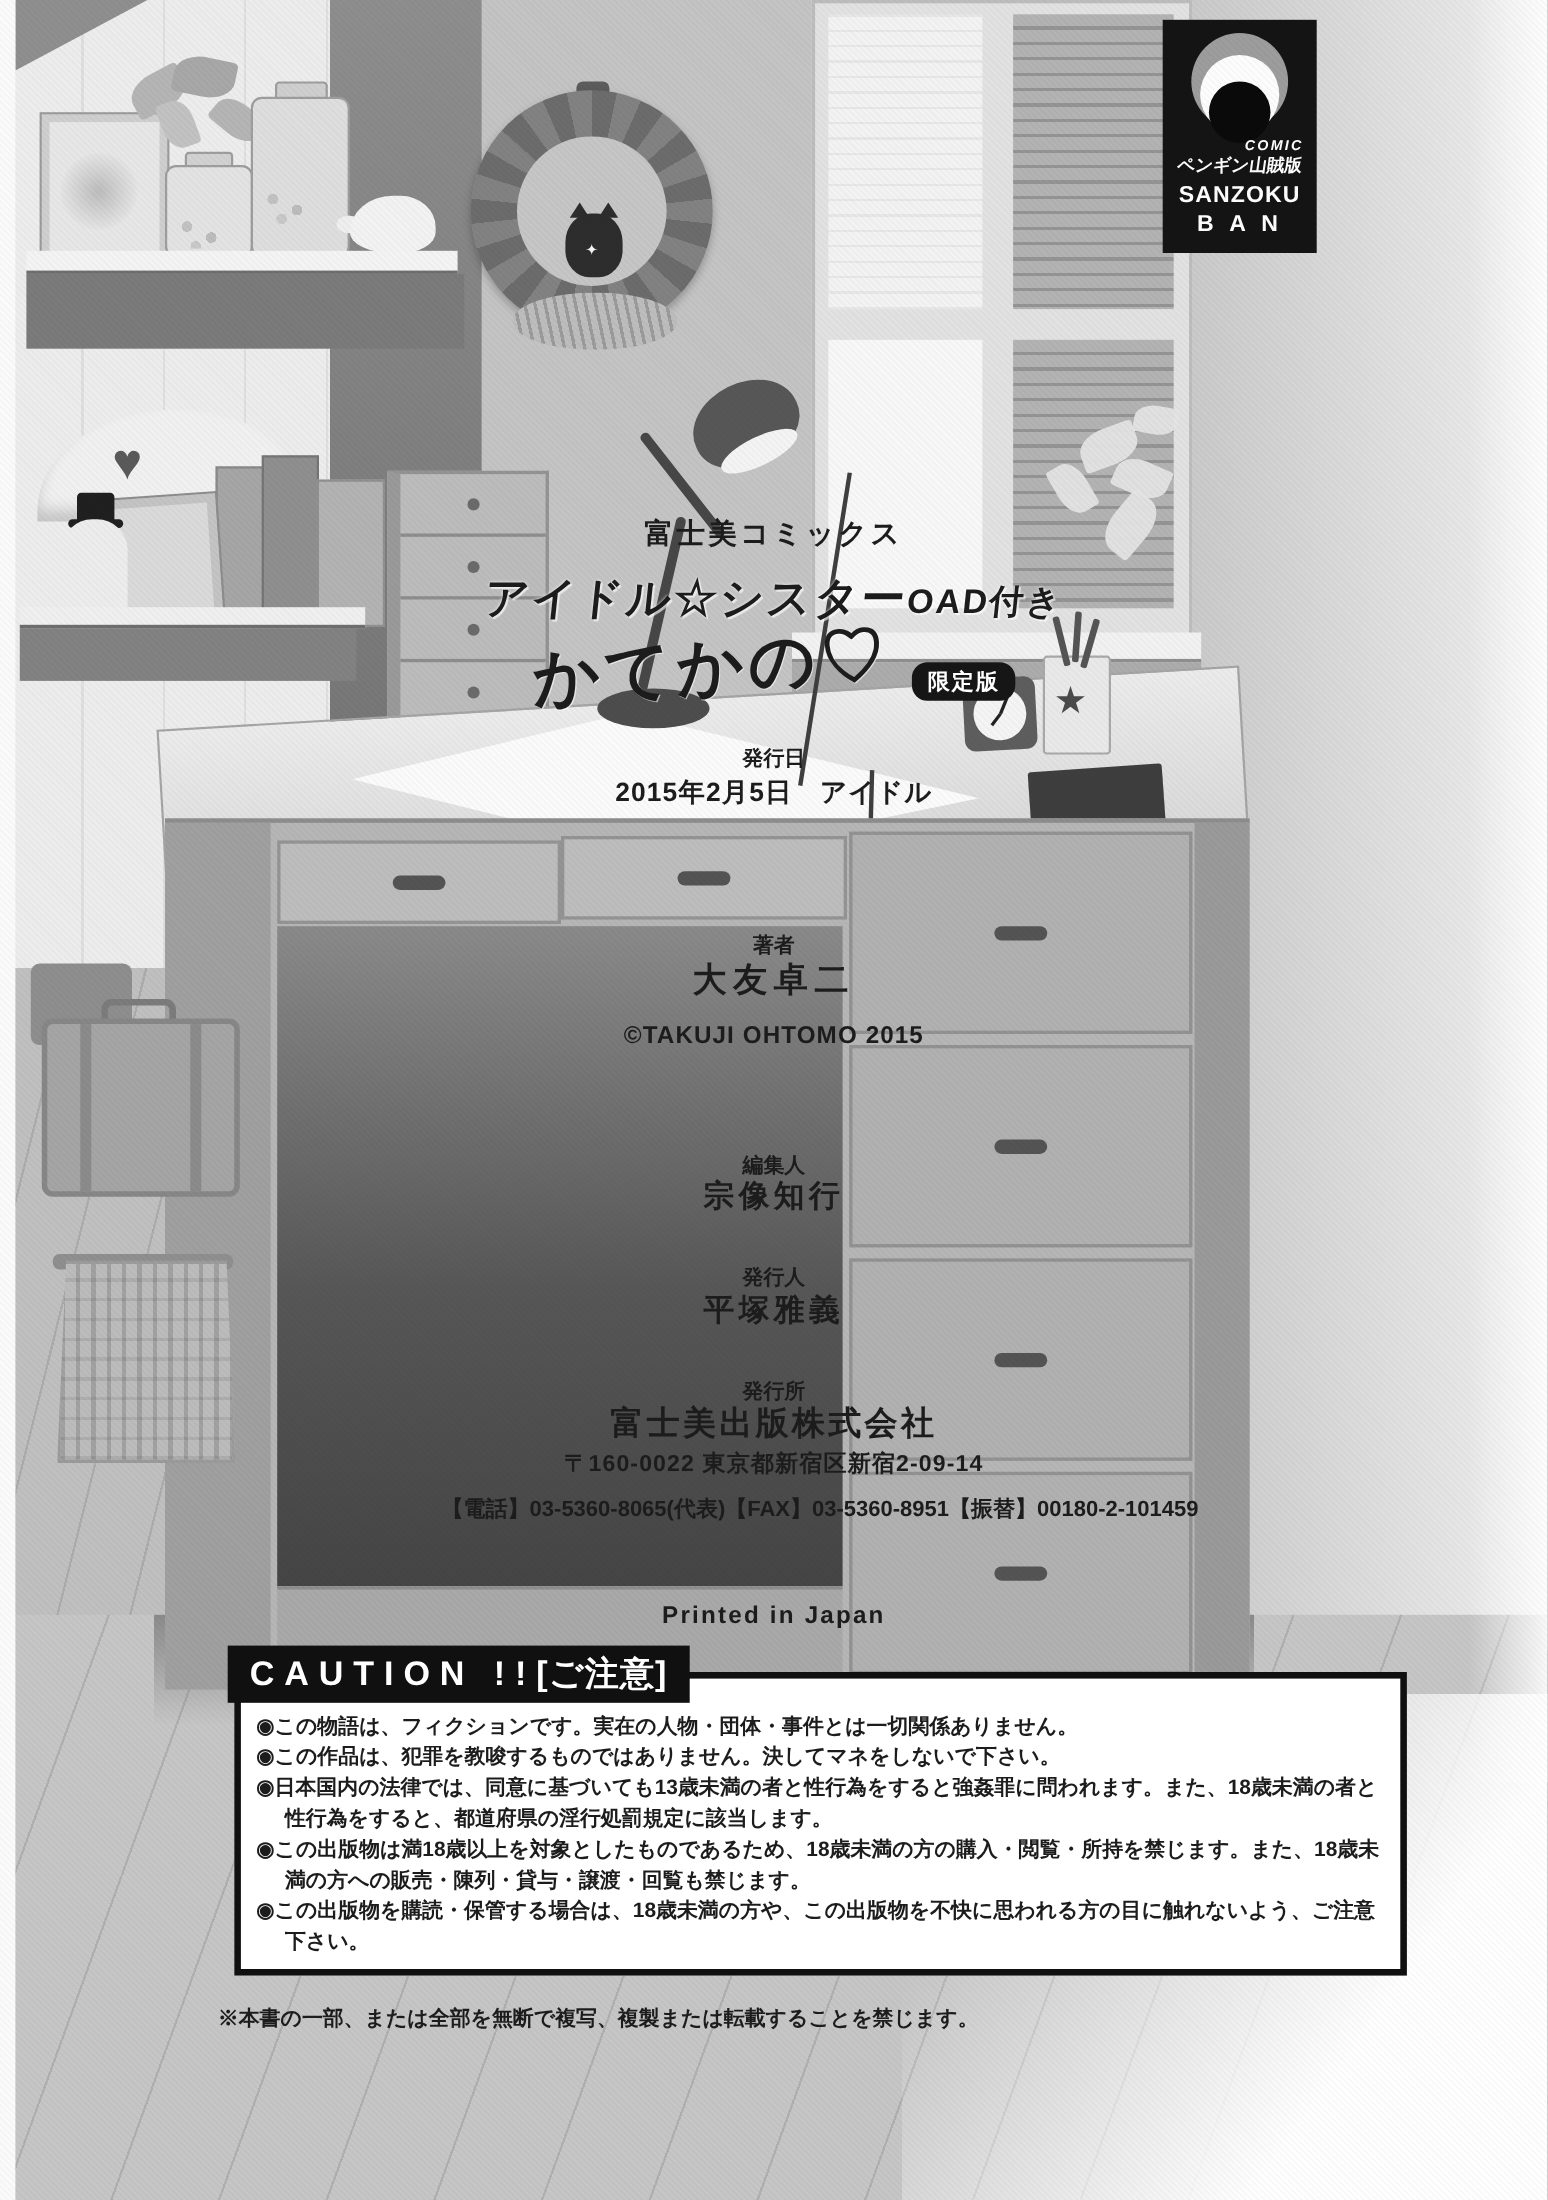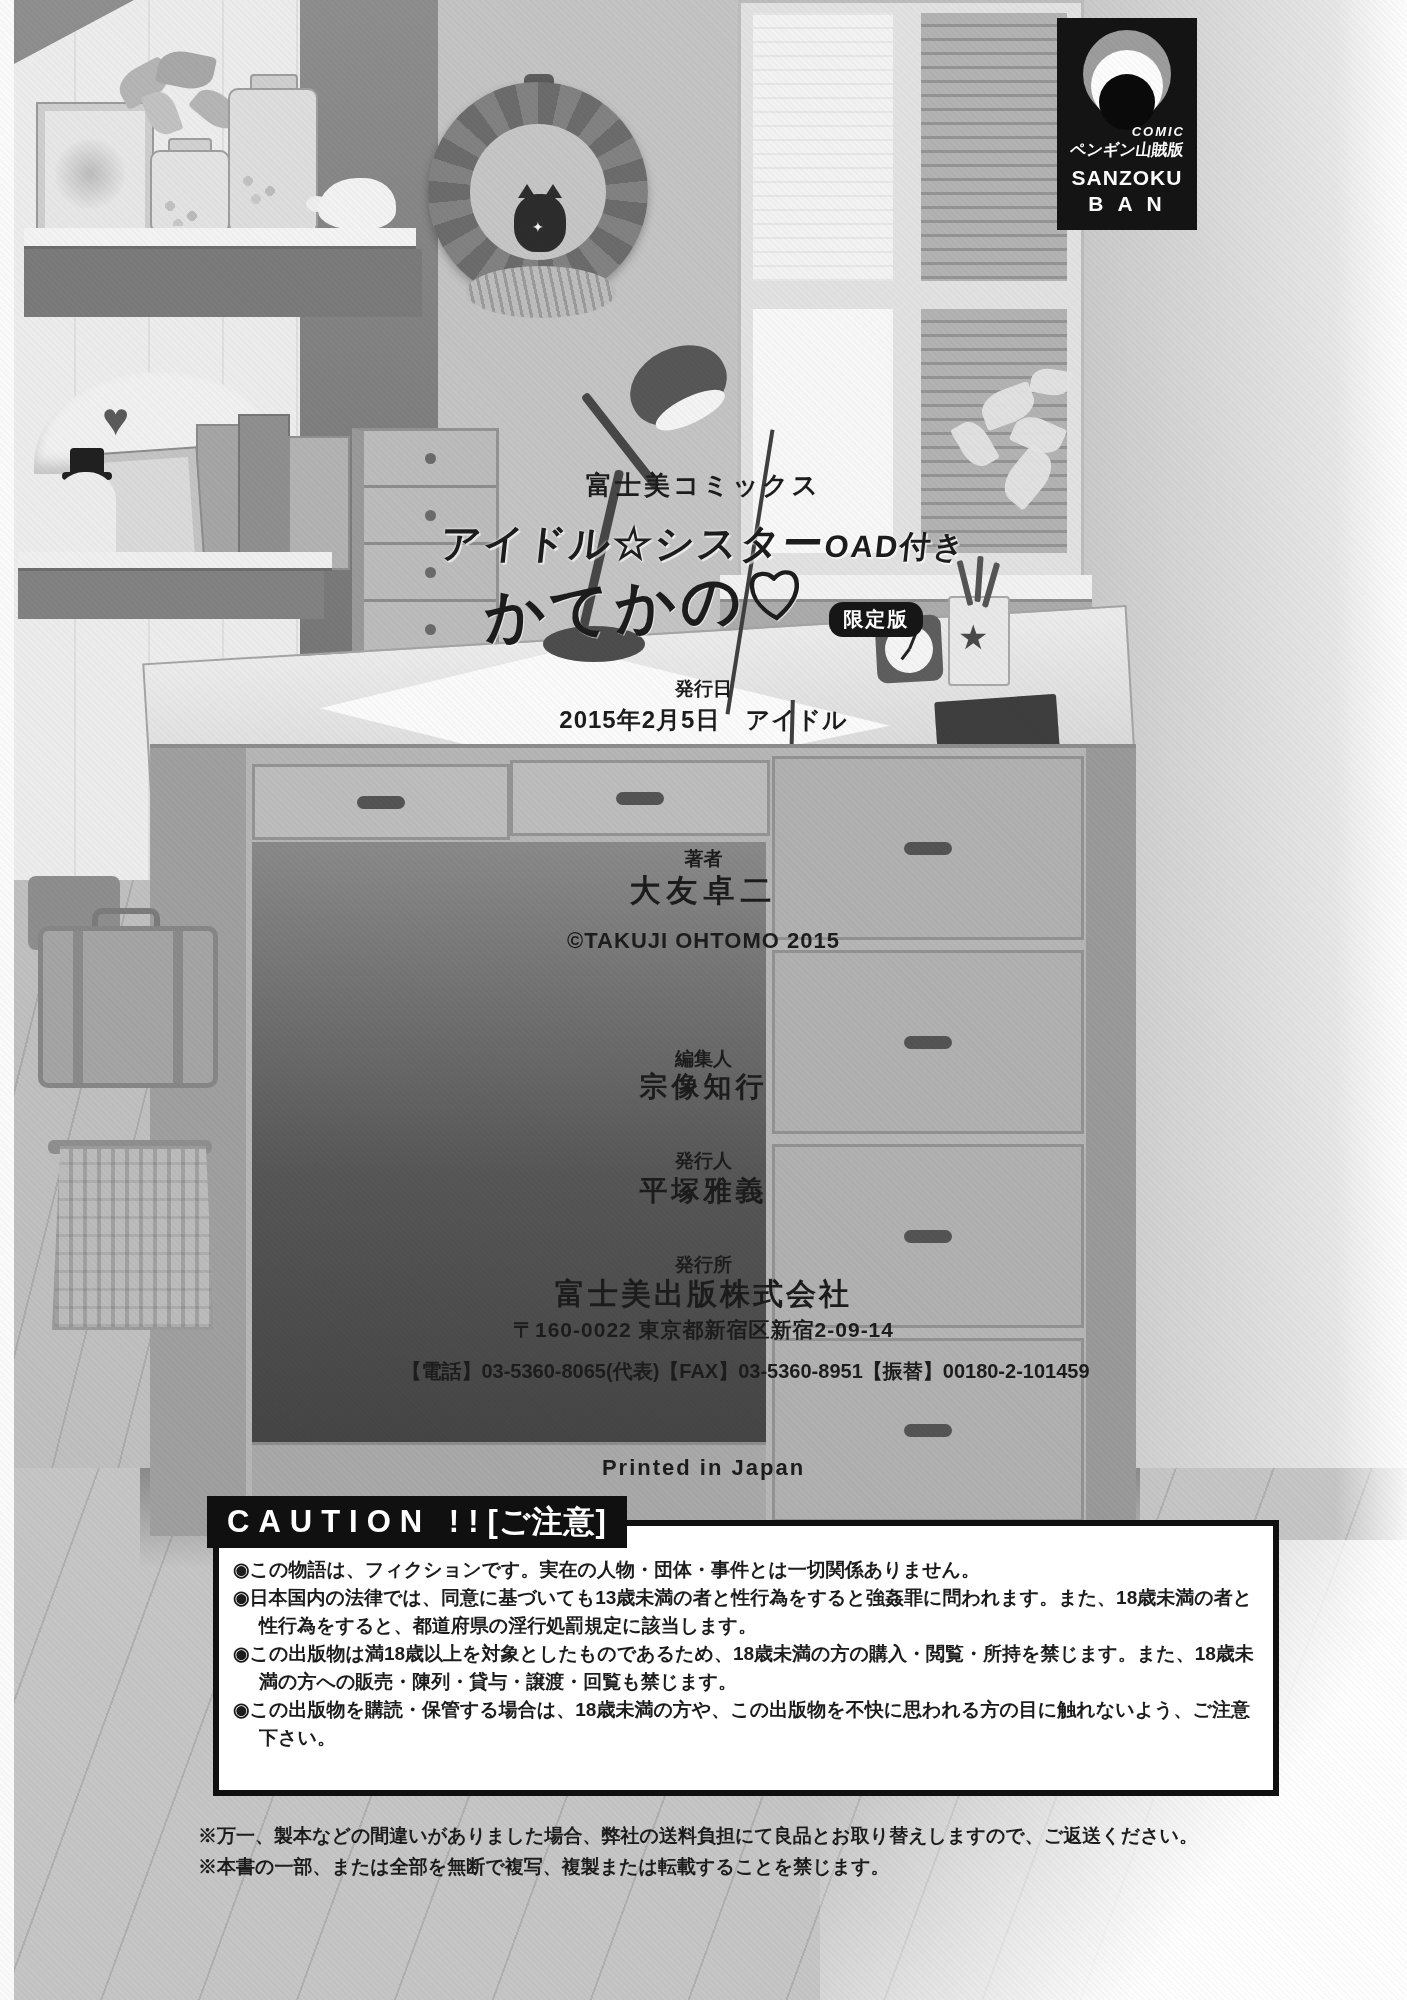--- a/index.html
+++ b/index.html
@@ -386,26 +386,26 @@
   <div class="abs txt lbl publisher-label">発行所</div>
   <div class="abs txt publisher-name">富士美出版株式会社</div>
   <div class="abs txt address">〒160-0022 東京都新宿区新宿2-09-14</div>
   <div class="abs txt contact">【電話】03-5360-8065(代表)【FAX】03-5360-8951【振替】00180-2-101459</div>
   <div class="abs txt printed">Printed in Japan</div>
 
   <div class="abs caution-header"><span class="en">CAUTION !!</span><span class="ja">[ご注意]</span></div>
   <div class="abs caution-box">
     <ul class="caution-list">
       <li><span class="caution-bullet">◉</span><span>この物語は、フィクションです。実在の人物・団体・事件とは一切関係ありません。</span></li>
+      <li><span class="caution-bullet">◉</span><span>この作品は、犯罪を教唆するものではありません。決してマネをしないで下さい。</span></li>
       <li><span class="caution-bullet">◉</span><span>日本国内の法律では、同意に基づいても13歳未満の者と性行為をすると強姦罪に問われます。また、18歳未満の者と性行為をすると、都道府県の淫行処罰規定に該当します。</span></li>
       <li><span class="caution-bullet">◉</span><span>この出版物は満18歳以上を対象としたものであるため、18歳未満の方の購入・閲覧・所持を禁じます。また、18歳未満の方への販売・陳列・貸与・譲渡・回覧も禁じます。</span></li>
       <li><span class="caution-bullet">◉</span><span>この出版物を購読・保管する場合は、18歳未満の方や、この出版物を不快に思われる方の目に触れないよう、ご注意下さい。</span></li>
     </ul>
   </div>
 
   <div class="abs footnotes">
-    <div>※万一、製本などの間違いがありました場合、弊社の送料負担にて良品とお取り替えしますので、ご返送ください。</div>
     <div>※本書の一部、または全部を無断で複写、複製または転載することを禁じます。</div>
   </div>
 
   <div class="abs halftone"></div>
   <div class="abs page-margin-left"></div>
 </div>
 
 </body></html>

